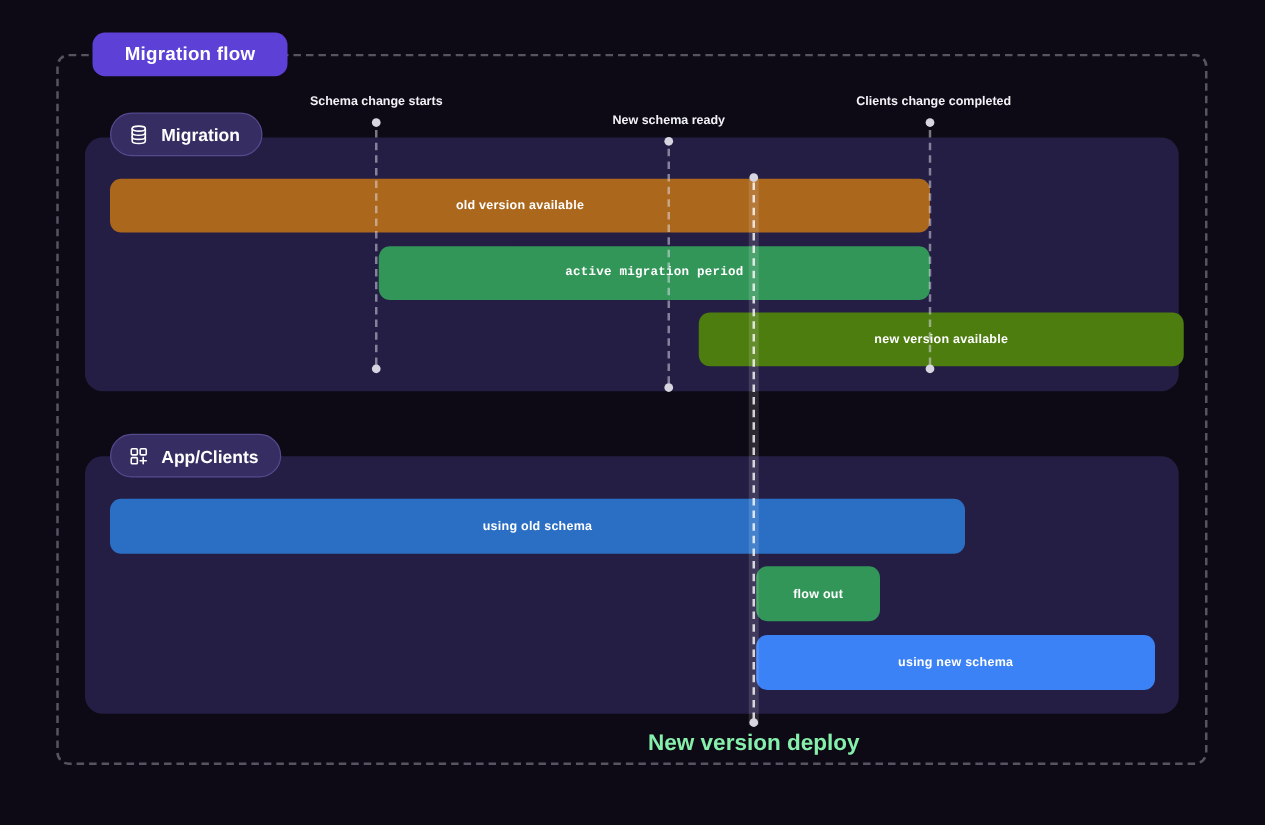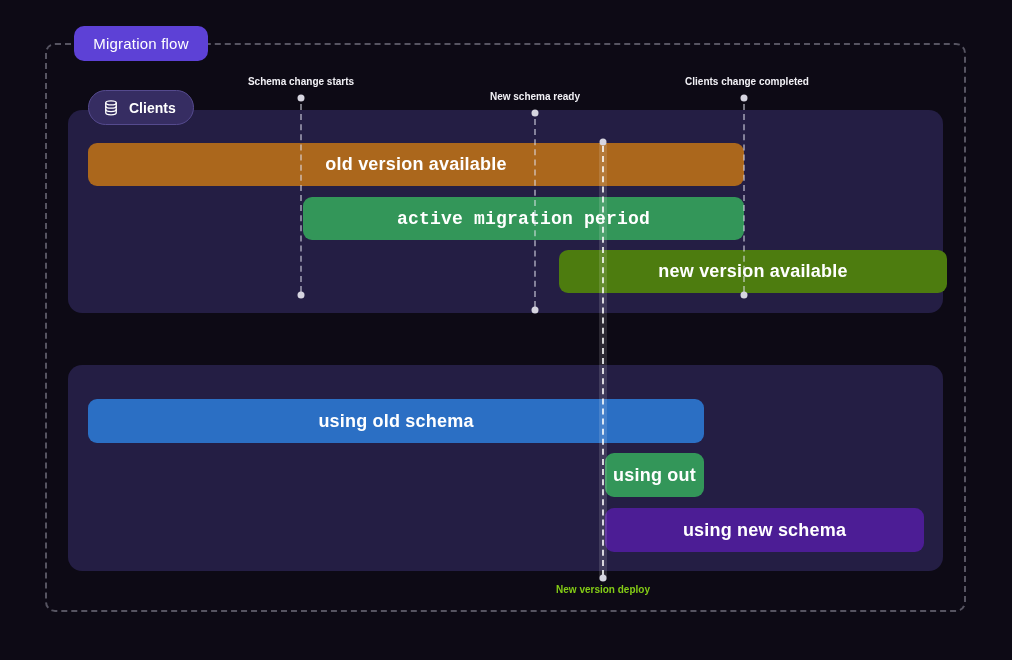--- a/index.html
+++ b/index.html
@@ -9,24 +9,24 @@
     position:relative; width:1012px; height:660px;
     background:#0d0a15; overflow:hidden;
   }
   
   .frame {
     position:absolute; left:45px; top:43px; width:921px; height:569px;
     border:2px dashed rgba(205,205,220,0.38); border-radius:10px; z-index:0;
   }
   
   .title-badge {
-    position:absolute; left:74px; top:26px; width:134px; height:35px;
+    position:absolute; left:74px; top:26px; width:156px; height:35px;
     background:#5d41d6; border-radius:10px; z-index:6;
     display:flex; align-items:center; justify-content:center;
-    color:#ffffff; font-size:15px; font-weight:400; letter-spacing:.2px;
+    color:#ffffff; font-size:15px; font-weight:700; letter-spacing:.2px;
   }
   
   .panel {
     position:absolute; left:68px; width:875px;
     background:#241e44; border-radius:14px; z-index:1;
   }
   .panel-db  { top:110px; height:203px; }
   .panel-app { top:365px; height:206px; }
   
   .badge {
@@ -52,40 +52,40 @@
     position:absolute; width:0; top:104px; height:188px;
     border-left:2px dashed rgba(228,228,240,0.5);
     transform:translateX(-50%); z-index:3;
   }
   .x1 { left:301px; } .x2 { left:535px;margin-top:15px; } .x3 { left:744px; }
   .lx3 { left:747px; }
   
   .bar {
     position:absolute; border-radius:9px; z-index:2;
     display:flex; align-items:center; justify-content:center;
-    color:#ffffff; font-size:18px; font-weight:700; letter-spacing:.2px;
+    color:#ffffff; font-size:10px; font-weight:700; letter-spacing:.2px;
   }
   .bar-old       { left:88px;  top:143px; width:656px; height:43px; background:#ab671c; }
   .bar-migration { left:303px; top:197px; width:441px; height:43px; background:#339659;font-family:Liberation Mono, monospace; }
   .bar-newver    { left:559px; top:250px; width:388px; height:43px; background:#4d7c0f; }
-  .bar-oldschema { left:88px;  top:399px; width:616px; height:44px; background:#2b6fc4; }
+  .bar-oldschema { left:88px;  top:399px; width:684px; height:44px; background:#2b6fc4; }
   .bar-rollout   { left:605px; top:453px; width:99px;  height:44px; background:#339659; }
-  .bar-newschema { left:605px; top:508px; width:319px; height:44px; background:#4c1d95; }
+  .bar-newschema { left:605px; top:508px; width:319px; height:44px; background:#3b82f6; }
   
   .deploy-band {
     position:absolute; left:599px; top:143px; width:8px; height:437px;
     background:rgba(255,255,255,0.13); z-index:3;
   }
   .deploy-line {
     position:absolute; left:602px; top:146px; width:0; height:430px;
     border-left:2px dashed rgba(255,255,255,0.8); z-index:3;
   }
   .deploy-label {
     position:absolute; left:603px; top:584px; transform:translateX(-50%);
-    white-space:nowrap; color:#84cc16; font-size:10px; font-weight:700;
+    white-space:nowrap; color:#86efac; font-size:18px; font-weight:700;
     z-index:5;
   }
 </style>
 </head>
 <body>
 
 <div class="canvas">
 
   <div class="frame"></div>
 
@@ -111,41 +111,50 @@
 
   <div class="panel panel-db"></div>
 
   <div class="badge badge-db">
     <svg viewBox="0 0 24 24" width="18" height="18" fill="none" stroke="#ffffff" stroke-width="1.7" stroke-linecap="round">
       <ellipse cx="12" cy="5.2" rx="7" ry="2.7"></ellipse>
       <path d="M5 5.2v4.4c0 1.5 3.1 2.7 7 2.7s7-1.2 7-2.7V5.2"></path>
       <path d="M5 9.6v4.4c0 1.5 3.1 2.7 7 2.7s7-1.2 7-2.7V9.6"></path>
       <path d="M5 14v4.4c0 1.5 3.1 2.7 7 2.7s7-1.2 7-2.7V14"></path>
     </svg>
-    <span>Clients</span>
+    <span>Migration</span>
   </div>
 
   <div class="bar bar-old">
     <span>old version available</span>
   </div>
   <div class="bar bar-migration">
     <span>active migration period</span>
   </div>
   <div class="bar bar-newver">
     <span>new version available</span>
   </div>
 
   <div class="panel panel-app"></div>
 
+  <div class="badge badge-app">
+    <svg viewBox="0 0 24 24" width="18" height="18" fill="none" stroke="#ffffff" stroke-width="1.7" stroke-linecap="round" stroke-linejoin="round">
+      <rect x="4" y="4" width="6.5" height="6.5" rx="1.2"></rect>
+      <rect x="13.5" y="4" width="6.5" height="6.5" rx="1.2"></rect>
+      <rect x="4" y="13.5" width="6.5" height="6.5" rx="1.2"></rect>
+      <path d="M16.75 13.5v6.5M13.5 16.75h6.5"></path>
+    </svg>
+    <span>App/Clients</span>
+  </div>
 
   <div class="bar bar-oldschema">
     <span>using old schema</span>
   </div>
   <div class="bar bar-rollout">
-    <span>using out</span>
+    <span>flow out</span>
   </div>
   <div class="bar bar-newschema">
     <span>using new schema</span>
   </div>
 
   <div class="deploy-band"></div>
   <div class="deploy-line"></div>
   <div class="dot" style="left:603px; top:142px"></div>
   <div class="dot" style="left:603px; top:578px"></div>
   <div class="deploy-label">New version deploy</div>

